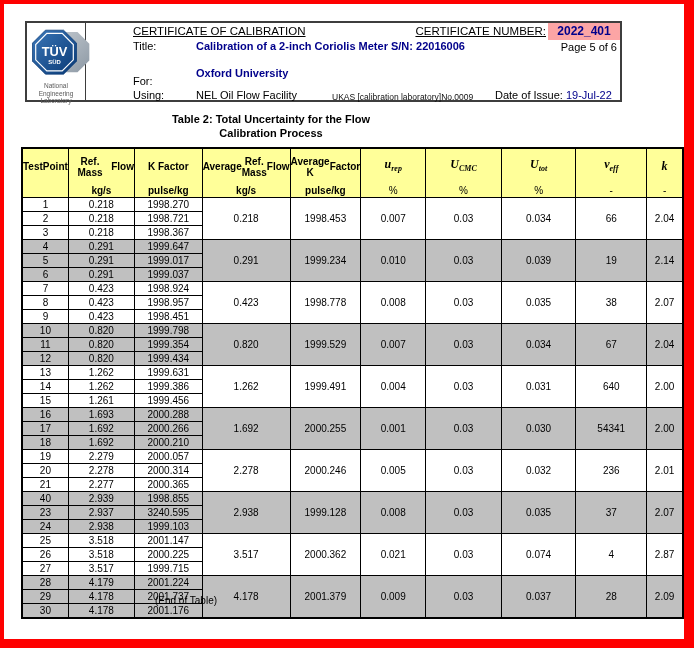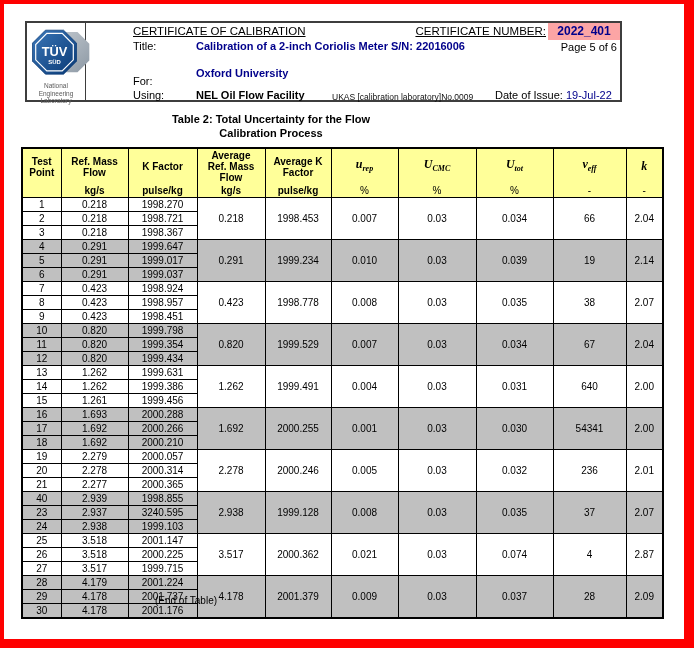--- a/index.html
+++ b/index.html
@@ -37,21 +37,21 @@
     right: 0; top: 0; width: 72px; height: 17px; line-height: 17px;
     background: #fca5a5; color: #00008b; font-weight: bold; font-size: 12px;
     text-align: center;
   }
   .title-label { left: 106px; top: 17px; font-size: 11px; }
   .title-value { left: 169px; top: 17px; font-size: 11px; font-weight: bold; color: #00008b; }
   .page-label { right: 3px; top: 18px; font-size: 11px; }
   .for-label  { left: 106px; top: 52px; font-size: 11px; }
   .for-value  { left: 169px; top: 44px; font-size: 11px; font-weight: bold; color: #00008b; }
   .using-label{ left: 106px; top: 66px; font-size: 11px; }
-  .using-value{ left: 169px; top: 66px; font-size: 11px; font-weight: bold; }
+  .using-value{ left: 169px; top: 66px; font-size: 11px; }
   .ukas-note  { left: 305px; top: 69px; font-size: 8.5px; color: #111; }
   .date-row   { left: 468px; top: 66px; font-size: 11px; }
   .date-row .date-value { color: #00008b; }
 
   
   .table-caption {
     position: absolute; left: 17px; top: 108px; width: 500px;
     text-align: center; font-weight: bold; font-size: 11px; line-height: 14px;
   }
 
@@ -61,21 +61,21 @@
     border-collapse: collapse; table-layout: fixed;
     border: 2px solid #000;
   }
   table.cal th {
     background: #ffff99;
     border: 1px solid #000;
     padding: 0; height: 49px;
     vertical-align: top;
   }
   .hlbl {
-    height: 35px; display: flex; flex-direction: column;
+    height: 35px; display: flex; flex-direction: row;
     align-items: center; justify-content: center;
     font-weight: bold; font-size: 10px; line-height: 11px;
   }
   .math { font-family: "Liberation Serif", serif; font-weight: bold; font-size: 12px; }
   .math i { font-style: italic; }
   .math sub { font-size: 8px; font-style: italic; }
   .hunit { font-size: 10px; line-height: 13px; text-align: center; font-weight: normal; }
   .hunit.bold { font-weight: bold; }
   table.cal td {
     border: 1px solid #000;

